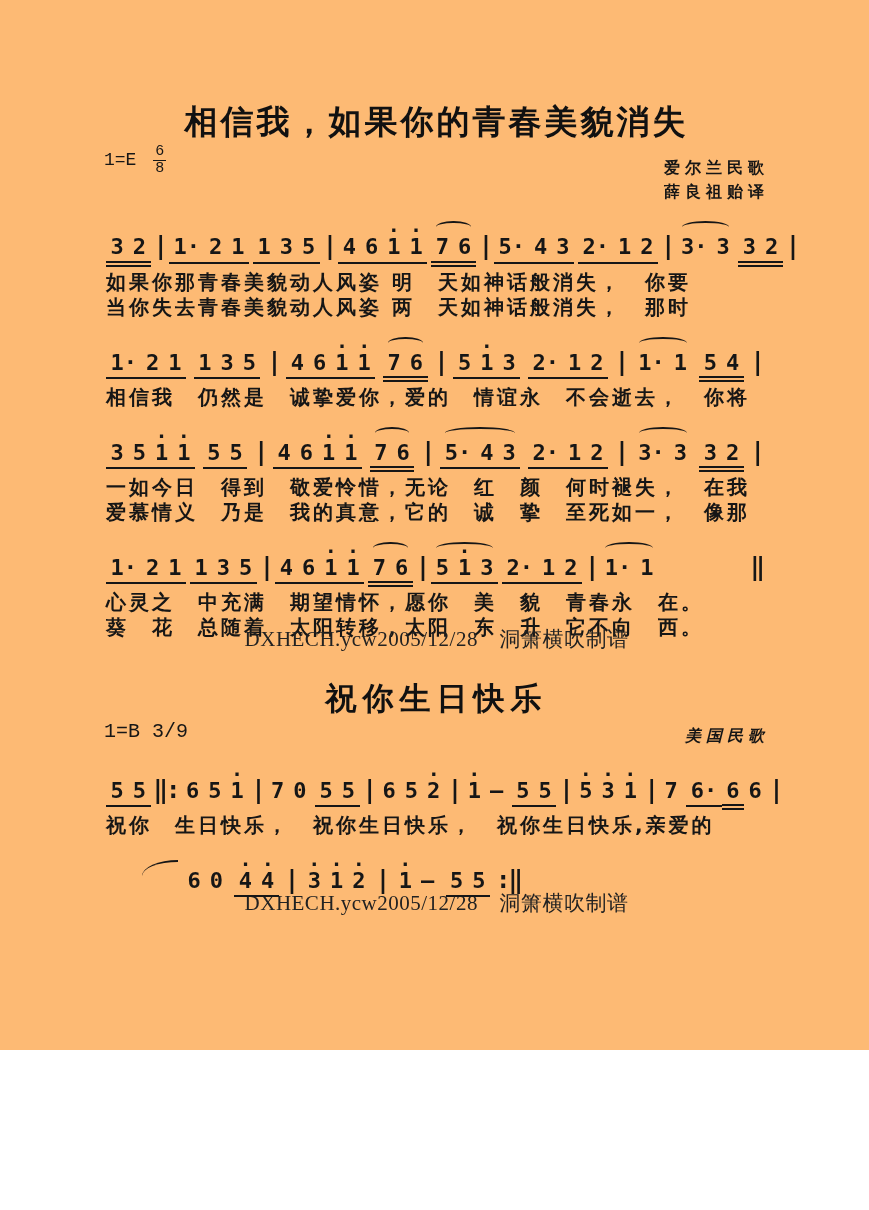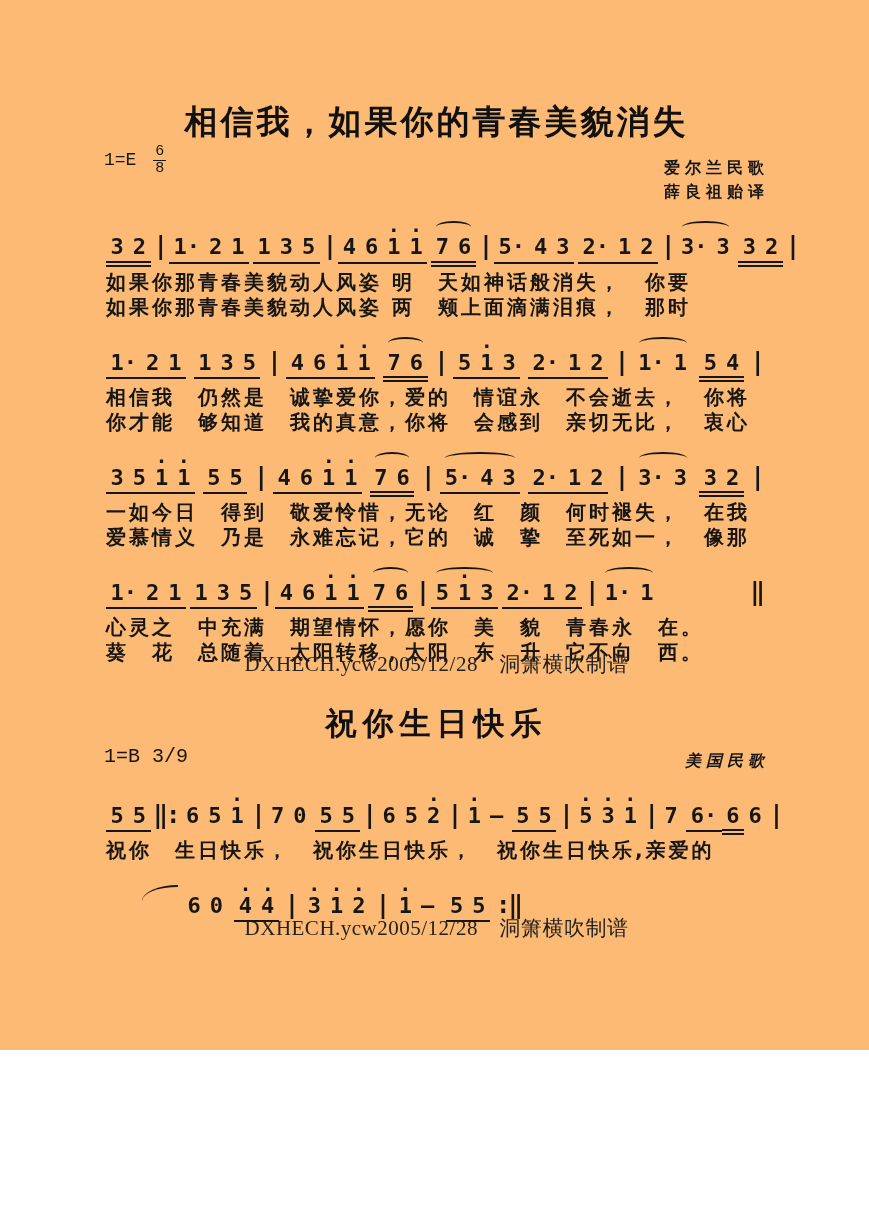--- a/index.html
+++ b/index.html
@@ -141,21 +141,21 @@
               <span class="note u0">3·</span>
               <span class="note u0">3</span>
             </span>
             <span class="grp">
               <span class="note u2">3</span>
               <span class="note u2">2</span>
             </span>
             <span class="barline">|</span>
           </div>
         <div class="lyric lyric-first">如果你那青春美貌动人风姿 明　天如神话般消失，　你要</div>
-        <div class="lyric">如果你那青春美貌动人风姿 两　颊上面滴满泪痕，　那时</div>
+        <div class="lyric">当你失去青春美貌动人风姿 两　天如神话般消失，　那时</div>
       </div>
 
       <div class="system">
         <div class="note-row">
             <span class="grp">
               <span class="note u1">1·</span>
               <span class="note u1">2</span>
               <span class="note u1">1</span>
             </span>
             <span class="grp">
@@ -190,21 +190,20 @@
               <span class="note u0">1·</span>
               <span class="note u0">1</span>
             </span>
             <span class="grp">
               <span class="note u2">5</span>
               <span class="note u2">4</span>
             </span>
             <span class="barline">|</span>
           </div>
         <div class="lyric lyric-first">相信我　仍然是　诚挚爱你，爱的　情谊永　不会逝去，　你将</div>
-        <div class="lyric">你才能　够知道　我的真意，你将　会感到　亲切无比，　衷心</div>
       </div>
 
       <div class="system">
         <div class="note-row">
             <span class="grp">
               <span class="note u1">3</span>
               <span class="note u1">5</span>
               <span class="note u1 hd">1</span>
               <span class="note u1 hd">1</span>
             </span>
@@ -239,21 +238,21 @@
               <span class="note u0">3·</span>
               <span class="note u0">3</span>
             </span>
             <span class="grp">
               <span class="note u2">3</span>
               <span class="note u2">2</span>
             </span>
             <span class="barline">|</span>
           </div>
         <div class="lyric lyric-first">一如今日　得到　敬爱怜惜，无论　红　颜　何时褪失，　在我</div>
-        <div class="lyric">爱慕情义　乃是　永难忘记，它的　诚　挚　至死如一，　像那</div>
+        <div class="lyric">爱慕情义　乃是　我的真意，它的　诚　挚　至死如一，　像那</div>
       </div>
 
       <div class="system">
         <div class="note-row">
             <span class="grp">
               <span class="note u1">1·</span>
               <span class="note u1">2</span>
               <span class="note u1">1</span>
             </span>
             <span class="grp">

